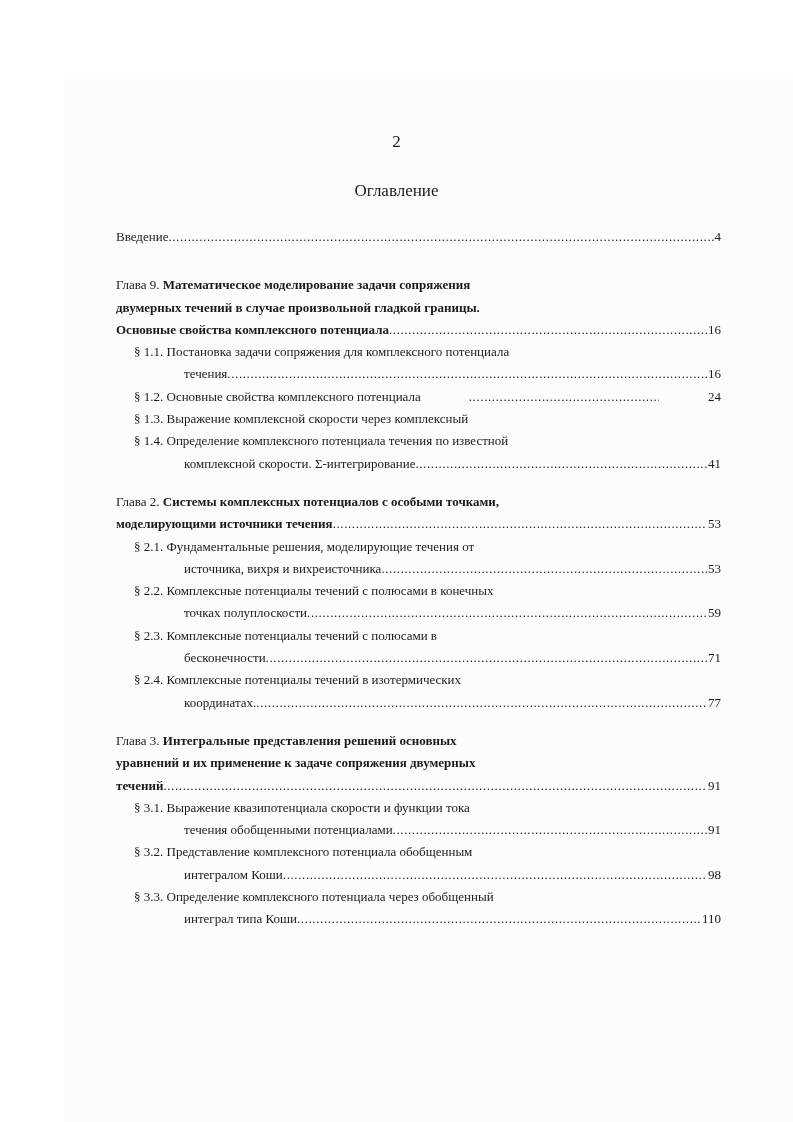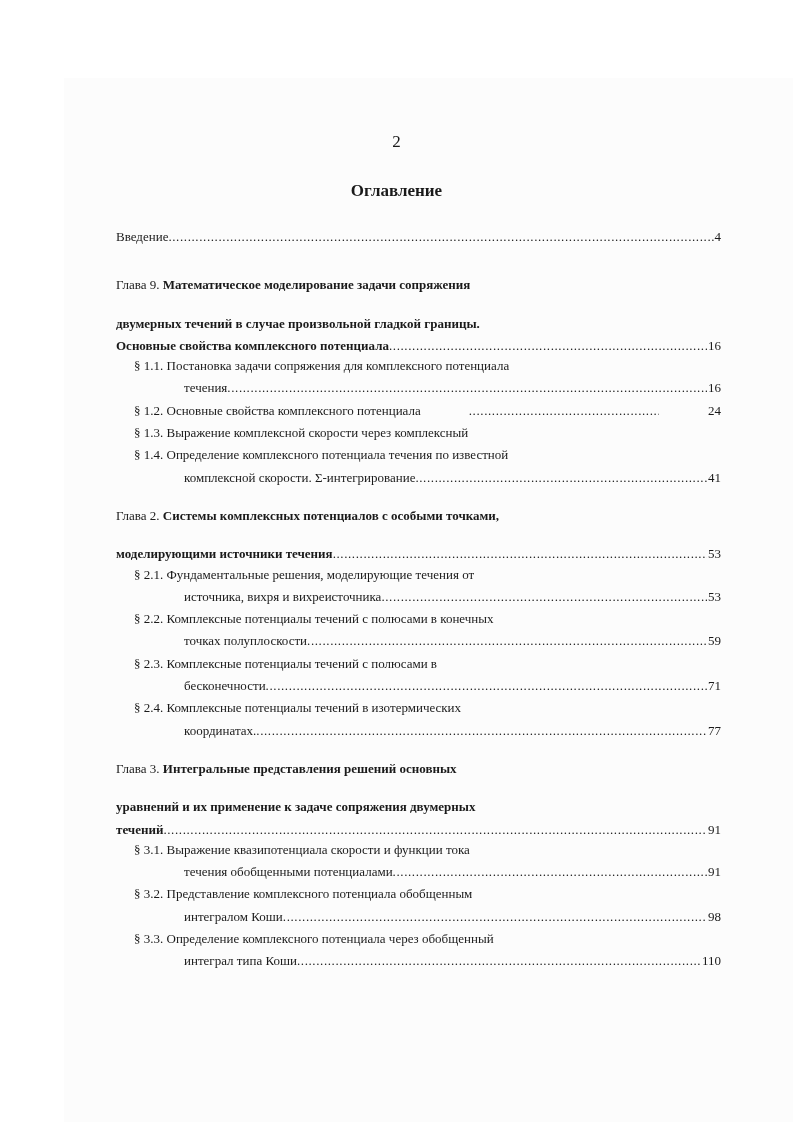--- a/index.html
+++ b/index.html
@@ -10,39 +10,39 @@
     .scan {
       position: absolute; left: 64px; top: 78px; width: 729px; height: 1044px;
       background: #fcfcfc;
     }
     .page-number {
       position: absolute; left: 0; width: 793px; top: 132px; text-align: center;
       font-size: 17px;
     }
     .toc-title {
       position: absolute; left: 0; width: 793px; top: 181px; text-align: center;
-      font-size: 17px; font-weight: bold;
+      font-size: 17px; font-weight: normal;
     }
     .toc { position: absolute; left: 116px; top: 226px; width: 605px; font-size: 13px; }
     .line {
       display: flex; align-items: baseline; height: 22.3px; line-height: 22.3px; white-space: nowrap;
     }
     .line .txt { flex: 0 0 auto; }
     .line .dots {
       flex: 1 1 auto; overflow: hidden; white-space: nowrap; letter-spacing: 0.6px;
       font-size: 13px; color: #222;
     }
     .line .dots::before {
       content: "....................................................................................................................................................................................................................................";
     }
     .line .pg { flex: 0 0 auto; padding-left: 1px; }
-    .bold { font-weight: bold; margin-top: 16px; }
+    .bold { font-weight: bold; }
     .chapter { margin-top: 16px; }
     .chapter.first { margin-top: 26px; }
-    .sections { margin-top: 14px; }
+    .sections { }
     .sec .line.first-line { padding-left: 18px; }
     .sec .line.cont { padding-left: 68px; }
     .sec .line.single { padding-left: 18px; gap: 48px; }
   </style>
 </head>
 <body>
 
 <div class="scan"></div>
 
 <div class="page-number">2</div>

